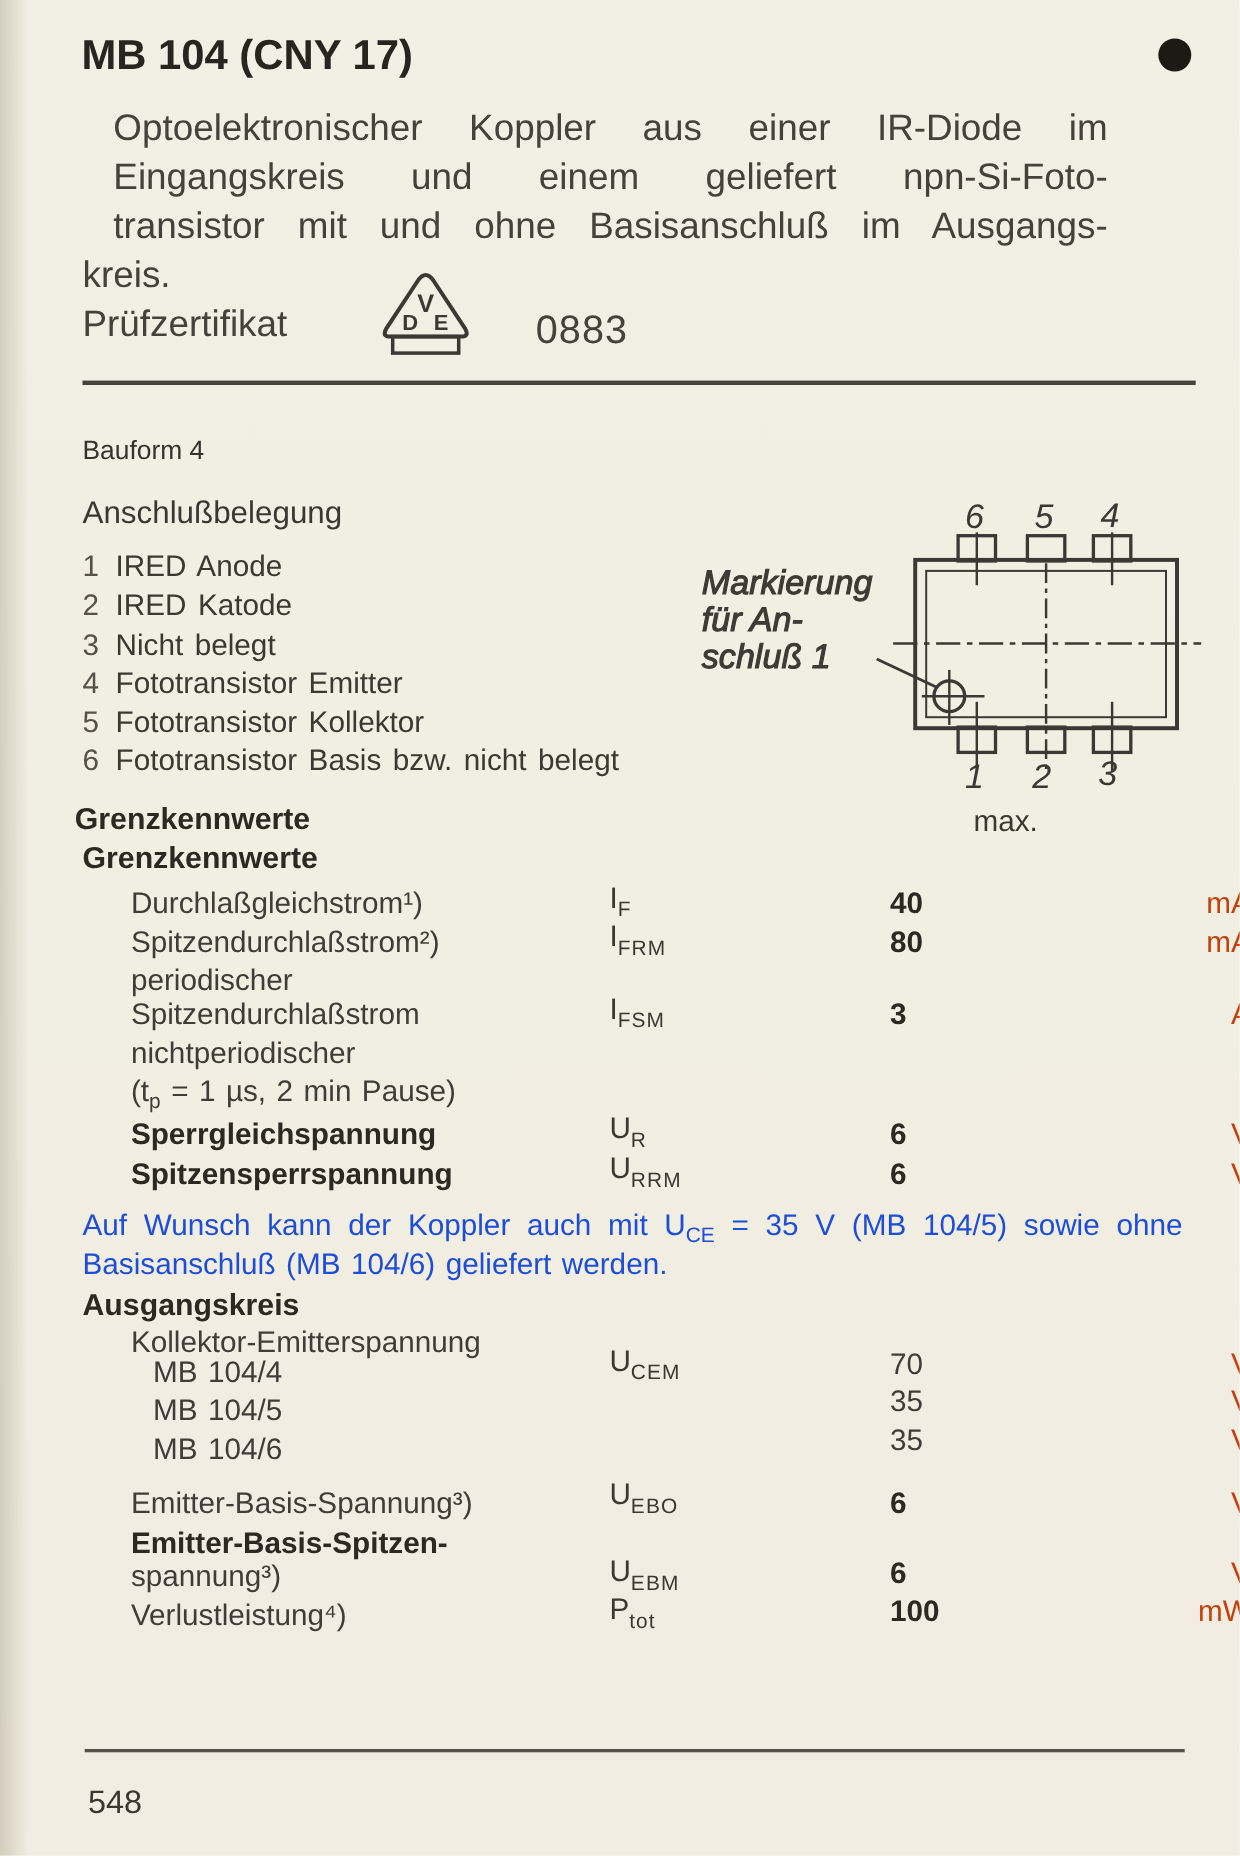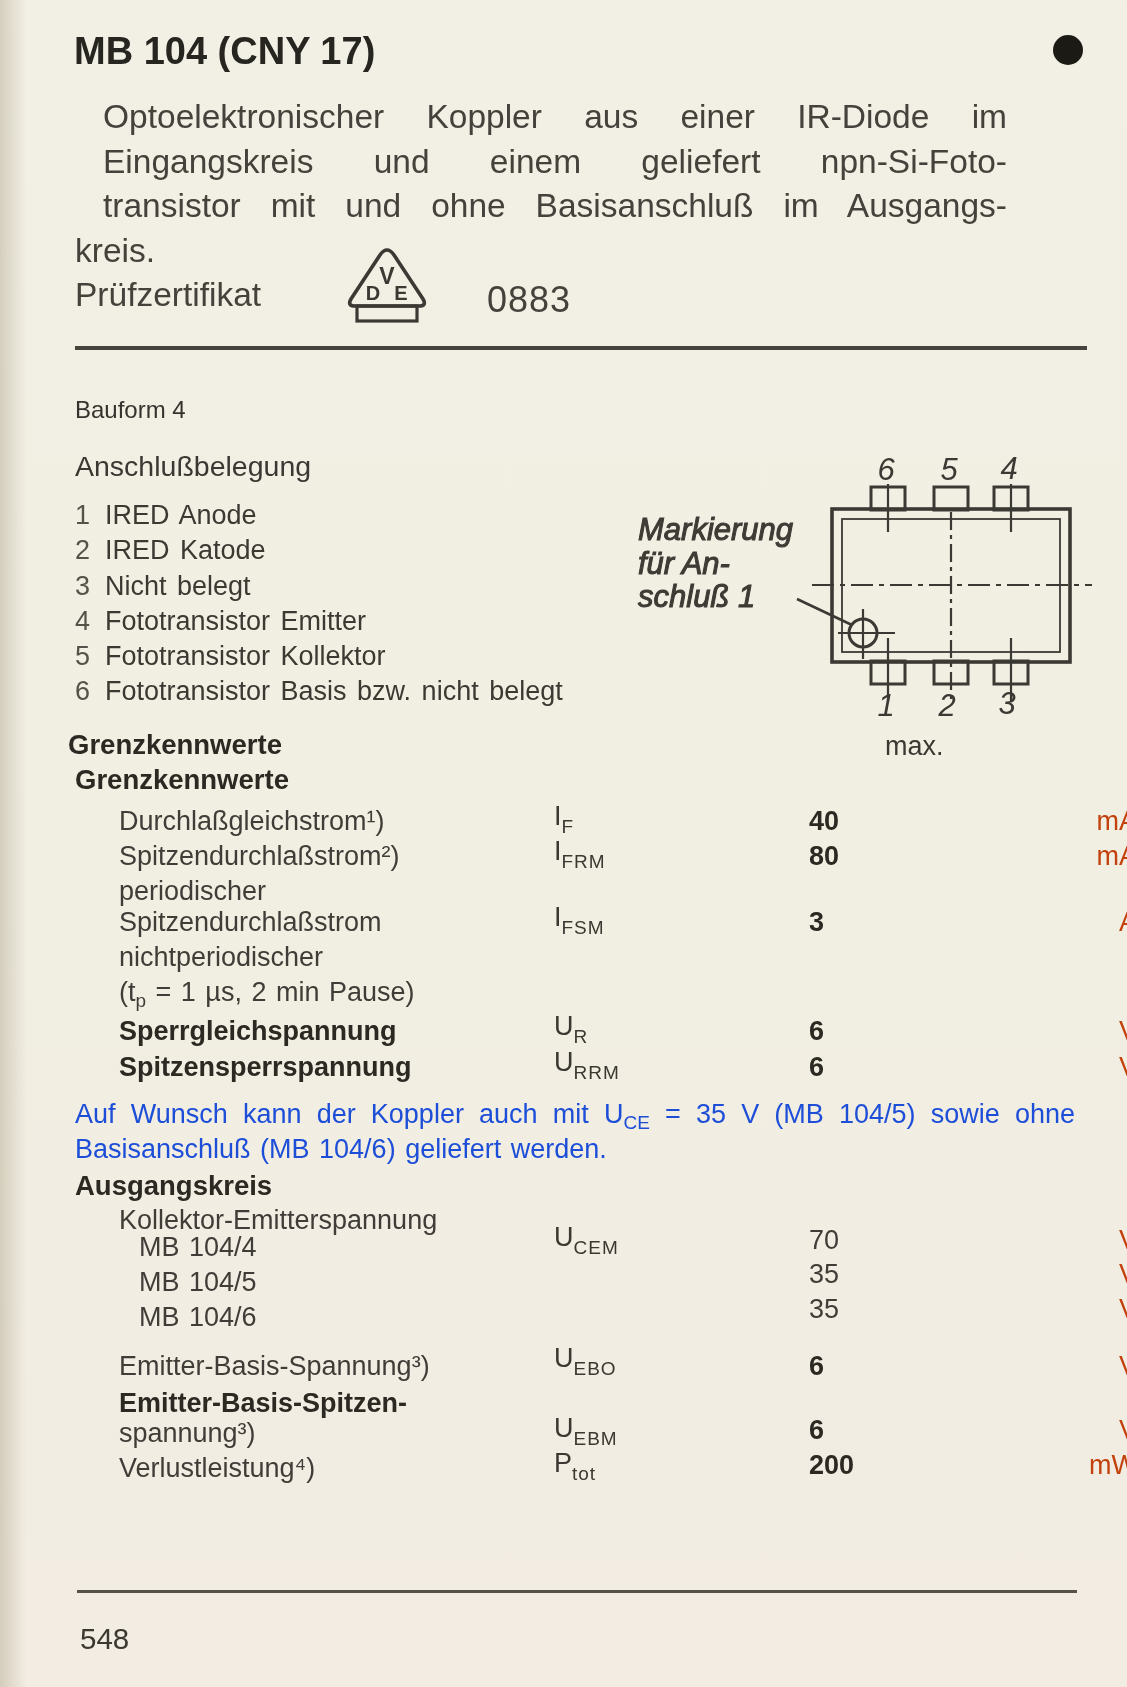--- a/index.html
+++ b/index.html
@@ -208,18 +208,18 @@
 </div>
 <div class="row" style="top:1418px">
   <span class="lbl">spannung³)</span>
   <span class="sym"><span class="base">U</span><span class="ssub">EBM</span></span>
   <span class="val b" style="top:-3px">6</span>
   <span class="unit" style="top:-3px">V</span>
 </div>
 <div class="row" style="top:1453px">
   <span class="lbl">Verlustleistung⁴)</span>
   <span class="sym"><span class="base">P</span><span class="ssub">tot</span></span>
-  <span class="val b" style="top:-3px">200</span>
+  <span class="val b" style="top:-3px">100</span>
   <span class="unit" style="top:-3px">mW</span>
 </div>
 
 <div class="abs rule2"></div>
 <div class="abs pagenum">548</div>
 
 </body></html>

